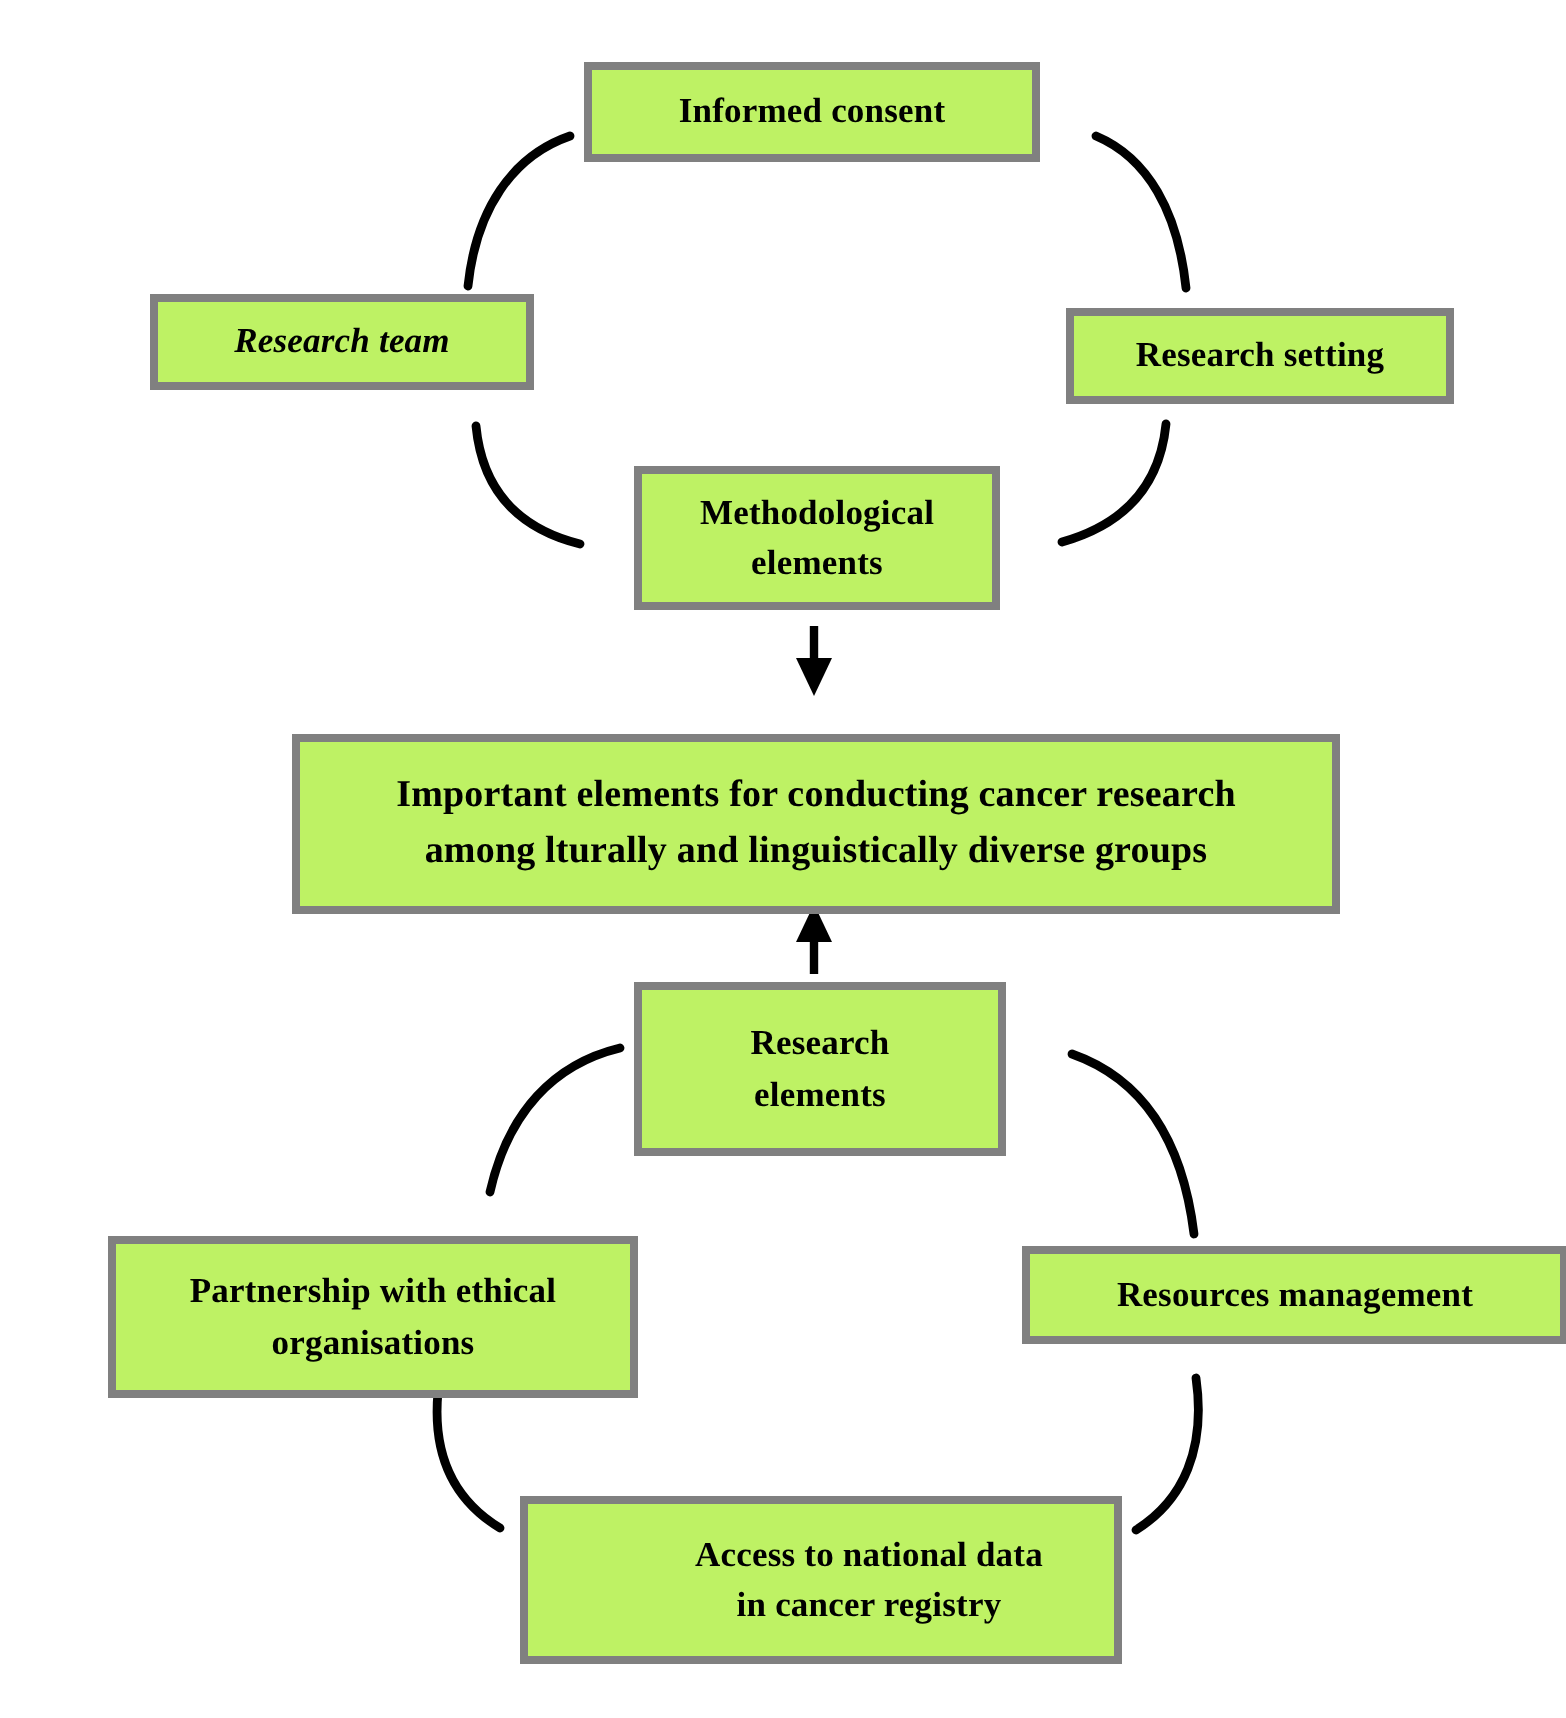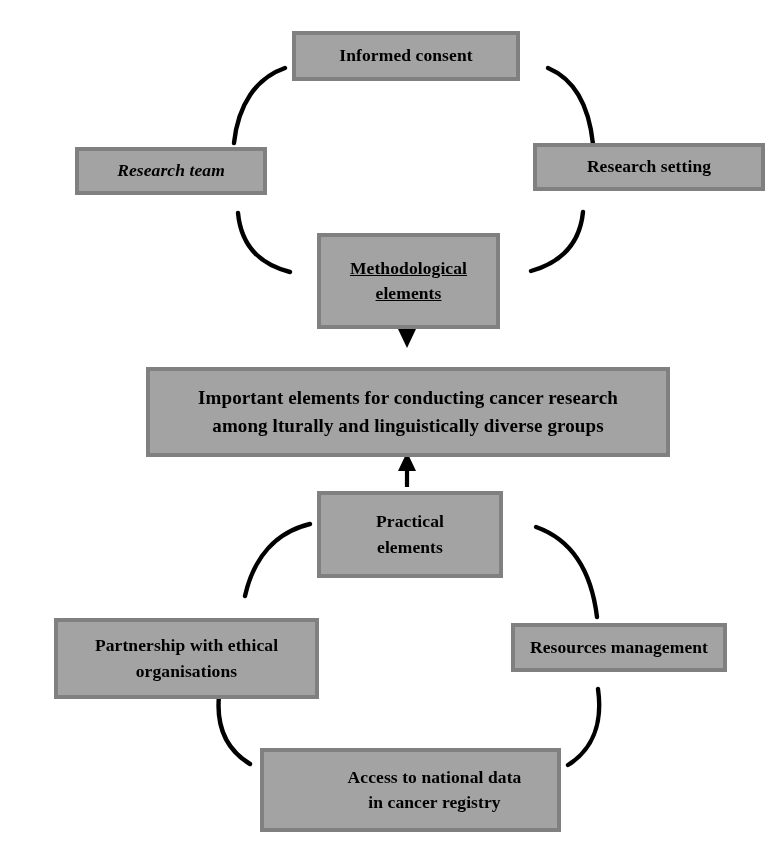--- a/index.html
+++ b/index.html
@@ -23,21 +23,21 @@
     left: 0;
     top: 0;
     width: 783px;
     height: 859px;
     pointer-events: none;
   }
   .node-box {
     position: absolute;
     box-sizing: border-box;
     border: 4px solid #808080;
-    background: #a3a3a3;
+    background: #bef264;
     display: flex;
     align-items: center;
     justify-content: center;
     text-align: center;
     color: #000000;
     font-weight: bold;
     font-family: "Liberation Serif", "DejaVu Serif", serif;
     line-height: 1.45;
     letter-spacing: 0.1px;
   }
@@ -45,26 +45,26 @@
     display: block;
     white-space: pre-line;
     padding: 0 6px;
   }
   .size-md { font-size: 17.5px; }
   .size-lg { font-size: 19px; }
 
   
   #box-informed-consent { left: 292px; top: 31px;  width: 228px; height: 50px; }
   #box-research-team    { left: 75px;  top: 147px; width: 192px; height: 48px; font-style: italic; }
-  #box-research-setting { left: 533px; top: 143px; width: 232px; height: 48px; }
-  #box-methodological   { left: 317px; top: 233px; width: 183px; height: 96px; text-decoration: underline; }
+  #box-research-setting { left: 533px; top: 154px; width: 194px; height: 48px; }
+  #box-methodological   { left: 317px; top: 233px; width: 183px; height: 72px; }
   #box-important        { left: 146px; top: 367px; width: 524px; height: 90px; }
   #box-practical        { left: 317px; top: 491px; width: 186px; height: 87px; }
   #box-partnership      { left: 54px;  top: 602px; width: 265px; height: 81px; margin-top: 16px; }
-  #box-resources        { left: 511px; top: 623px; width: 216px; height: 49px; text-align: center; }
+  #box-resources        { left: 511px; top: 623px; width: 273px; height: 49px; text-align: center; }
   #box-access-registry  { left: 260px; top: 748px; width: 301px; height: 84px; padding-left: 48px; }
 </style>
 </head>
 <body>
 
 <div id="diagram-canvas">
 
   <svg id="arc-layer" viewBox="0 0 783 859" xmlns="http://www.w3.org/2000/svg">
 
     <path d="M 285 68 C 256 78 238 105 234 143" fill="none" stroke="#000000" stroke-width="4.4" stroke-linecap="round"></path>
@@ -110,21 +110,21 @@
     <span class="node-label">Methodological
 elements</span>
   </div>
 
   <div class="node-box size-lg" id="box-important">
     <span class="node-label">Important elements for conducting cancer research
 among lturally and linguistically diverse groups</span>
   </div>
 
   <div class="node-box size-md" id="box-practical">
-    <span class="node-label">Practical
+    <span class="node-label">Research
 elements</span>
   </div>
 
   <div class="node-box size-md" id="box-partnership">
     <span class="node-label">Partnership with ethical
 organisations</span>
   </div>
 
   <div class="node-box size-md" id="box-resources">
     <span class="node-label">Resources management</span>

